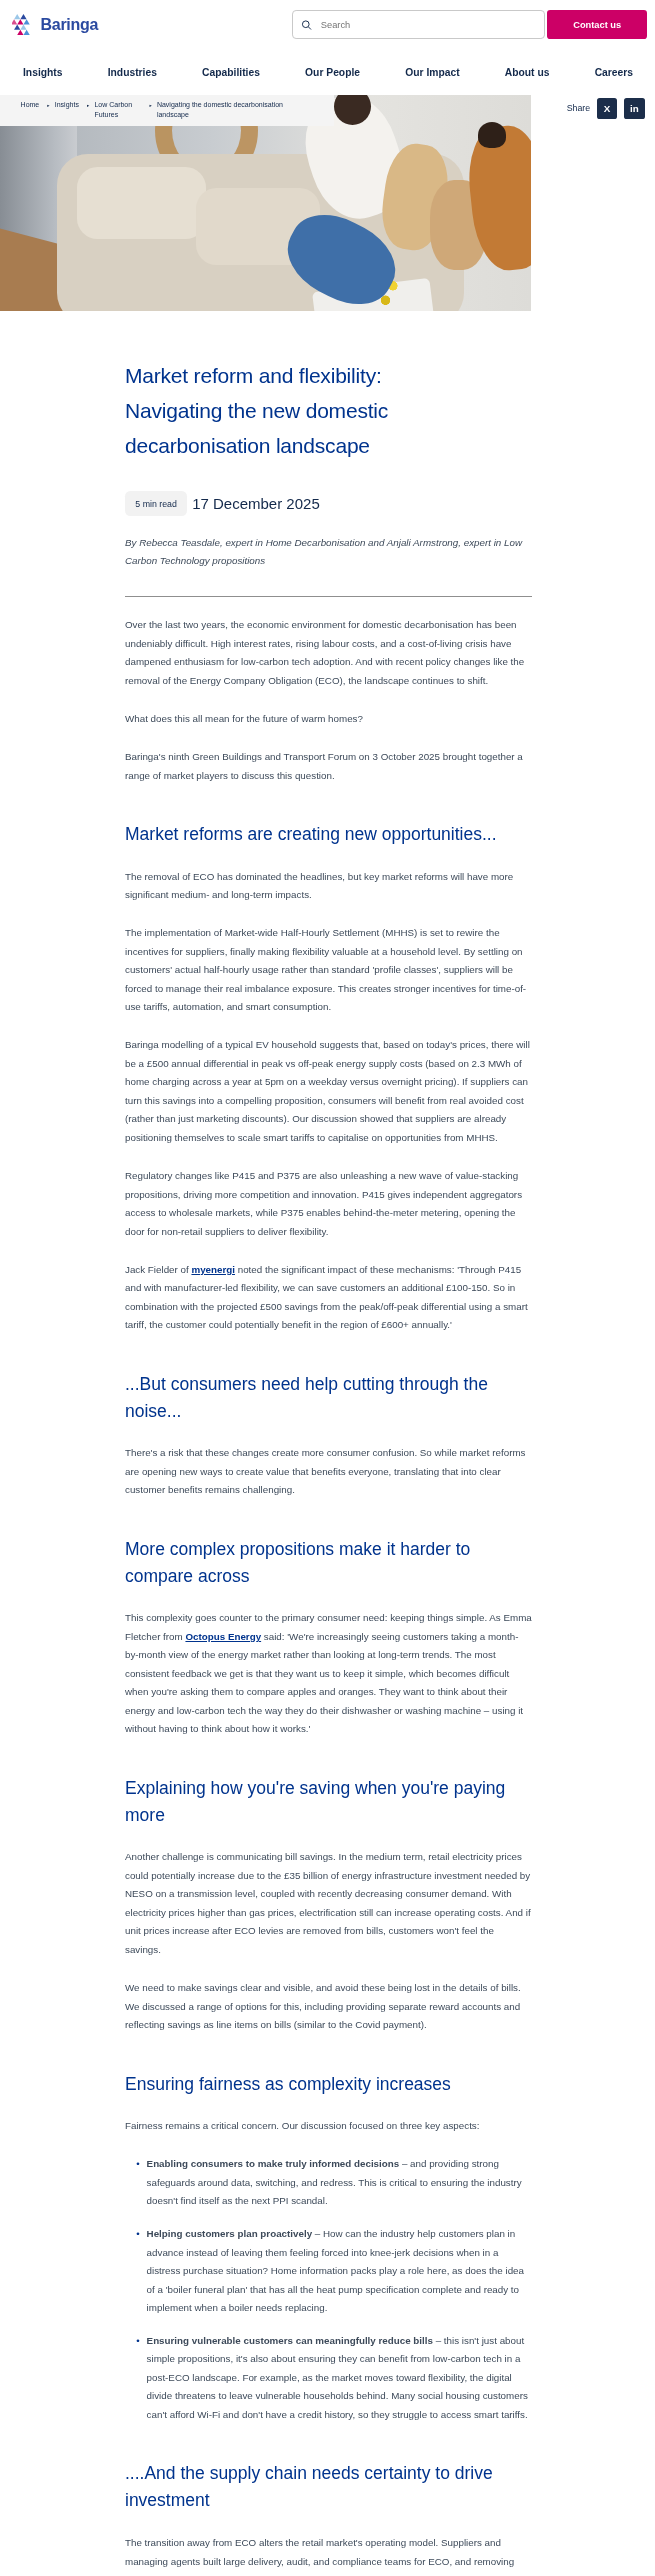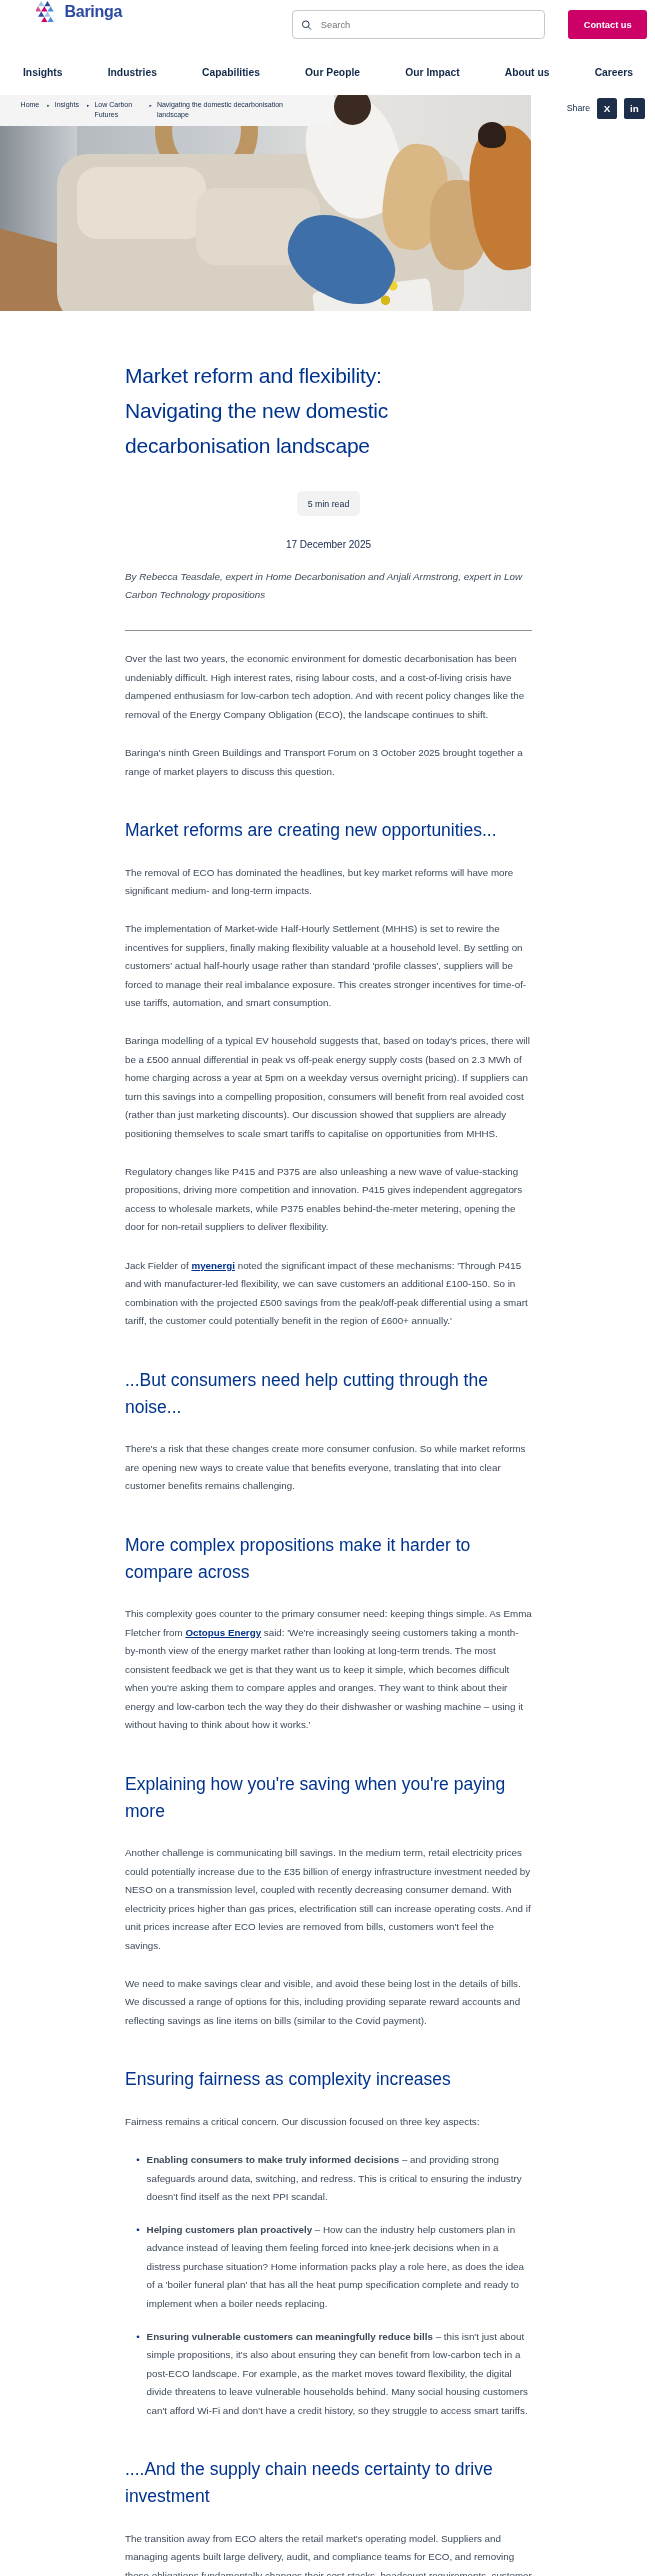--- a/index.html
+++ b/index.html
@@ -5,34 +5,34 @@
 <style>
   * { box-sizing: border-box; }
   html,body { margin:0; padding:0; }
   body {
     width:656px; margin:0 auto; background:#fff;
     font-family:"Liberation Sans", sans-serif; color:#3d4a5a;
   }
   a { text-decoration:none; cursor:pointer; }
 
   
-  .site-header { position:relative; height:49px; display:flex; align-items:flex-start; padding-left:36px; }
+  .site-header { position:relative; height:49px; display:flex; align-items:center; padding-left:12px; }
   .logo { display:flex; align-items:center; gap:4.6px; }
   .logo-word { font-size:16px; font-weight:bold; color:#2b4aa0; letter-spacing:-0.3px; }
   .search-box {
     position:absolute; left:292px; top:10.3px; width:253px; height:29px;
     border:0.5px solid #c9c9c9; border-radius:4.1px; display:flex; align-items:center;
     padding:0 8.2px; gap:6.2px; background:#fff;
   }
   .search-box input { border:none; outline:none; font-size:9.3px; color:#13294b; width:100%; font-family:"Liberation Sans",sans-serif; }
   .btn-pink {
     background:#cc0066; color:#fff; font-weight:bold; font-size:9.3px;
     border:none; border-radius:3.1px; cursor:pointer; font-family:"Liberation Sans",sans-serif;
   }
-  .contact-btn { position:absolute; right:8.8px; top:10.3px; width:79px; height:29px; }
+  .contact-btn { position:absolute; right:8.8px; top:10.3px; width:100px; height:29px; }
 
   
   .main-nav { height:46px; display:flex; align-items:center; justify-content:space-between; padding:0 23px; }
   .main-nav a { font-size:10.3px; font-weight:bold; color:#13294b; }
 
   
   .hero { position:relative; height:216px; background:#fff; }
   .hero-img { position:absolute; left:0; top:0; width:531px; height:216px; overflow:hidden;
     background:linear-gradient(90deg,#aab0b6 0%,#c8ccd0 40%,#e4e3df 70%,#dddcd8 100%); }
   .h-curtain { position:absolute; left:0; top:0; width:77px; height:216px;
@@ -67,23 +67,23 @@
   .crumb:not(.last)::after { content:"\25B8"; position:absolute; right:-10.3px; top:1px; font-size:4.6px; color:#13294b; }
   .crumb.last { max-width:131px; }
   .share-row { position:absolute; top:3.1px; right:11.3px; display:flex; align-items:center; gap:6.7px; }
   .share-label { font-size:8.8px; color:#13294b; }
   .share-icon { width:20.6px; height:20.6px; background:#1c2e4a; border-radius:2.6px; color:#fff;
     display:flex; align-items:center; justify-content:center; font-weight:bold; font-size:9.8px; }
 
   
   .article { width:407px; margin-left:125px; padding-top:47px; }
   h1.page-title { width:355px; font-size:21px; line-height:35px; font-weight:500; color:#00338d; margin:0 0 28px; letter-spacing:-0.2px; }
-  .meta-row { display:flex; align-items:center; gap:23px; margin-bottom:17.5px;flex-direction:column; }
+  .meta-row { display:flex; align-items:center; gap:5px; margin-bottom:17.5px; }
   .read-pill { background:#f2f2f2; border-radius:5.2px; padding:7.7px 10.3px; font-size:8.8px; color:#13294b; }
-  .pub-date { font-size:10px; color:#13294b; }
+  .pub-date { font-size:15px; color:#13294b; }
   .byline { font-style:italic; font-size:9.8px; line-height:18.5px; color:#3d4a5a; margin:7.2px 0 25px; }
   .article hr { border:none; border-top:0.5px solid #8f8f8f; margin:0; }
 
   #article-body p { font-size:9.8px; line-height:18.5px; margin:19.6px 0; color:#3d4a5a; }
   #article-body h2 { font-size:17.5px; line-height:27px; font-weight:500; color:#00338d; margin:36px 0 7.2px; }
   #article-body ul { margin:7.2px 0 20.6px; padding:0 0 0 11.3px; }
   #article-body li { list-style:none; position:relative; padding-left:10.3px; margin-bottom:14.4px; font-size:9.8px; line-height:18.5px; }
   #article-body li::before { content:"\2022"; position:absolute; left:0; top:0; color:#00338d; }
   .inline-link { color:#00338d; font-weight:bold; text-decoration:underline; }
 </style>
@@ -159,20 +159,21 @@
 <main class="article">
   <h1 class="page-title">Market reform and flexibility: Navigating the new domestic decarbonisation landscape</h1>
   <div class="meta-row">
     <span class="read-pill">5 min read</span>
     <span class="pub-date">17 December 2025</span>
   </div>
   <p class="byline">By Rebecca Teasdale, expert in Home Decarbonisation and Anjali Armstrong, expert in Low Carbon Technology propositions</p>
   <hr>
   <div id="article-body">
       <p>Over the last two years, the economic environment for domestic decarbonisation has been undeniably difficult. High interest rates, rising labour costs, and a cost-of-living crisis have dampened enthusiasm for low-carbon tech adoption. And with recent policy changes like the removal of the Energy Company Obligation (ECO), the landscape continues to shift.</p>
+      <p>What does this all mean for the future of warm homes?</p>
       <p>Baringa's ninth Green Buildings and Transport Forum on 3 October 2025 brought together a range of market players to discuss this question.</p>
       <h2>Market reforms are creating new opportunities...</h2>
       <p>The removal of ECO has dominated the headlines, but key market reforms will have more significant medium- and long-term impacts.</p>
       <p>The implementation of Market-wide Half-Hourly Settlement (MHHS) is set to rewire the incentives for suppliers, finally making flexibility valuable at a household level. By settling on customers' actual half-hourly usage rather than standard 'profile classes', suppliers will be forced to manage their real imbalance exposure. This creates stronger incentives for time-of-use tariffs, automation, and smart consumption.</p>
       <p>Baringa modelling of a typical EV household suggests that, based on today's prices, there will be a £500 annual differential in peak vs off-peak energy supply costs (based on 2.3 MWh of home charging across a year at 5pm on a weekday versus overnight pricing). If suppliers can turn this savings into a compelling proposition, consumers will benefit from real avoided cost (rather than just marketing discounts). Our discussion showed that suppliers are already positioning themselves to scale smart tariffs to capitalise on opportunities from MHHS.</p>
       <p>Regulatory changes like P415 and P375 are also unleashing a new wave of value-stacking propositions, driving more competition and innovation. P415 gives independent aggregators access to wholesale markets, while P375 enables behind-the-meter metering, opening the door for non-retail suppliers to deliver flexibility.</p>
       <p>Jack Fielder of <a class="inline-link">myenergi</a> noted the significant impact of these mechanisms: 'Through P415 and with manufacturer-led flexibility, we can save customers an additional £100-150. So in combination with the projected £500 savings from the peak/off-peak differential using a smart tariff, the customer could potentially benefit in the region of £600+ annually.'</p>
       <h2>...But consumers need help cutting through the noise...</h2>
       <p>There's a risk that these changes create more consumer confusion. So while market reforms are opening new ways to create value that benefits everyone, translating that into clear customer benefits remains challenging.</p>
       <h2>More complex propositions make it harder to compare across</h2>

